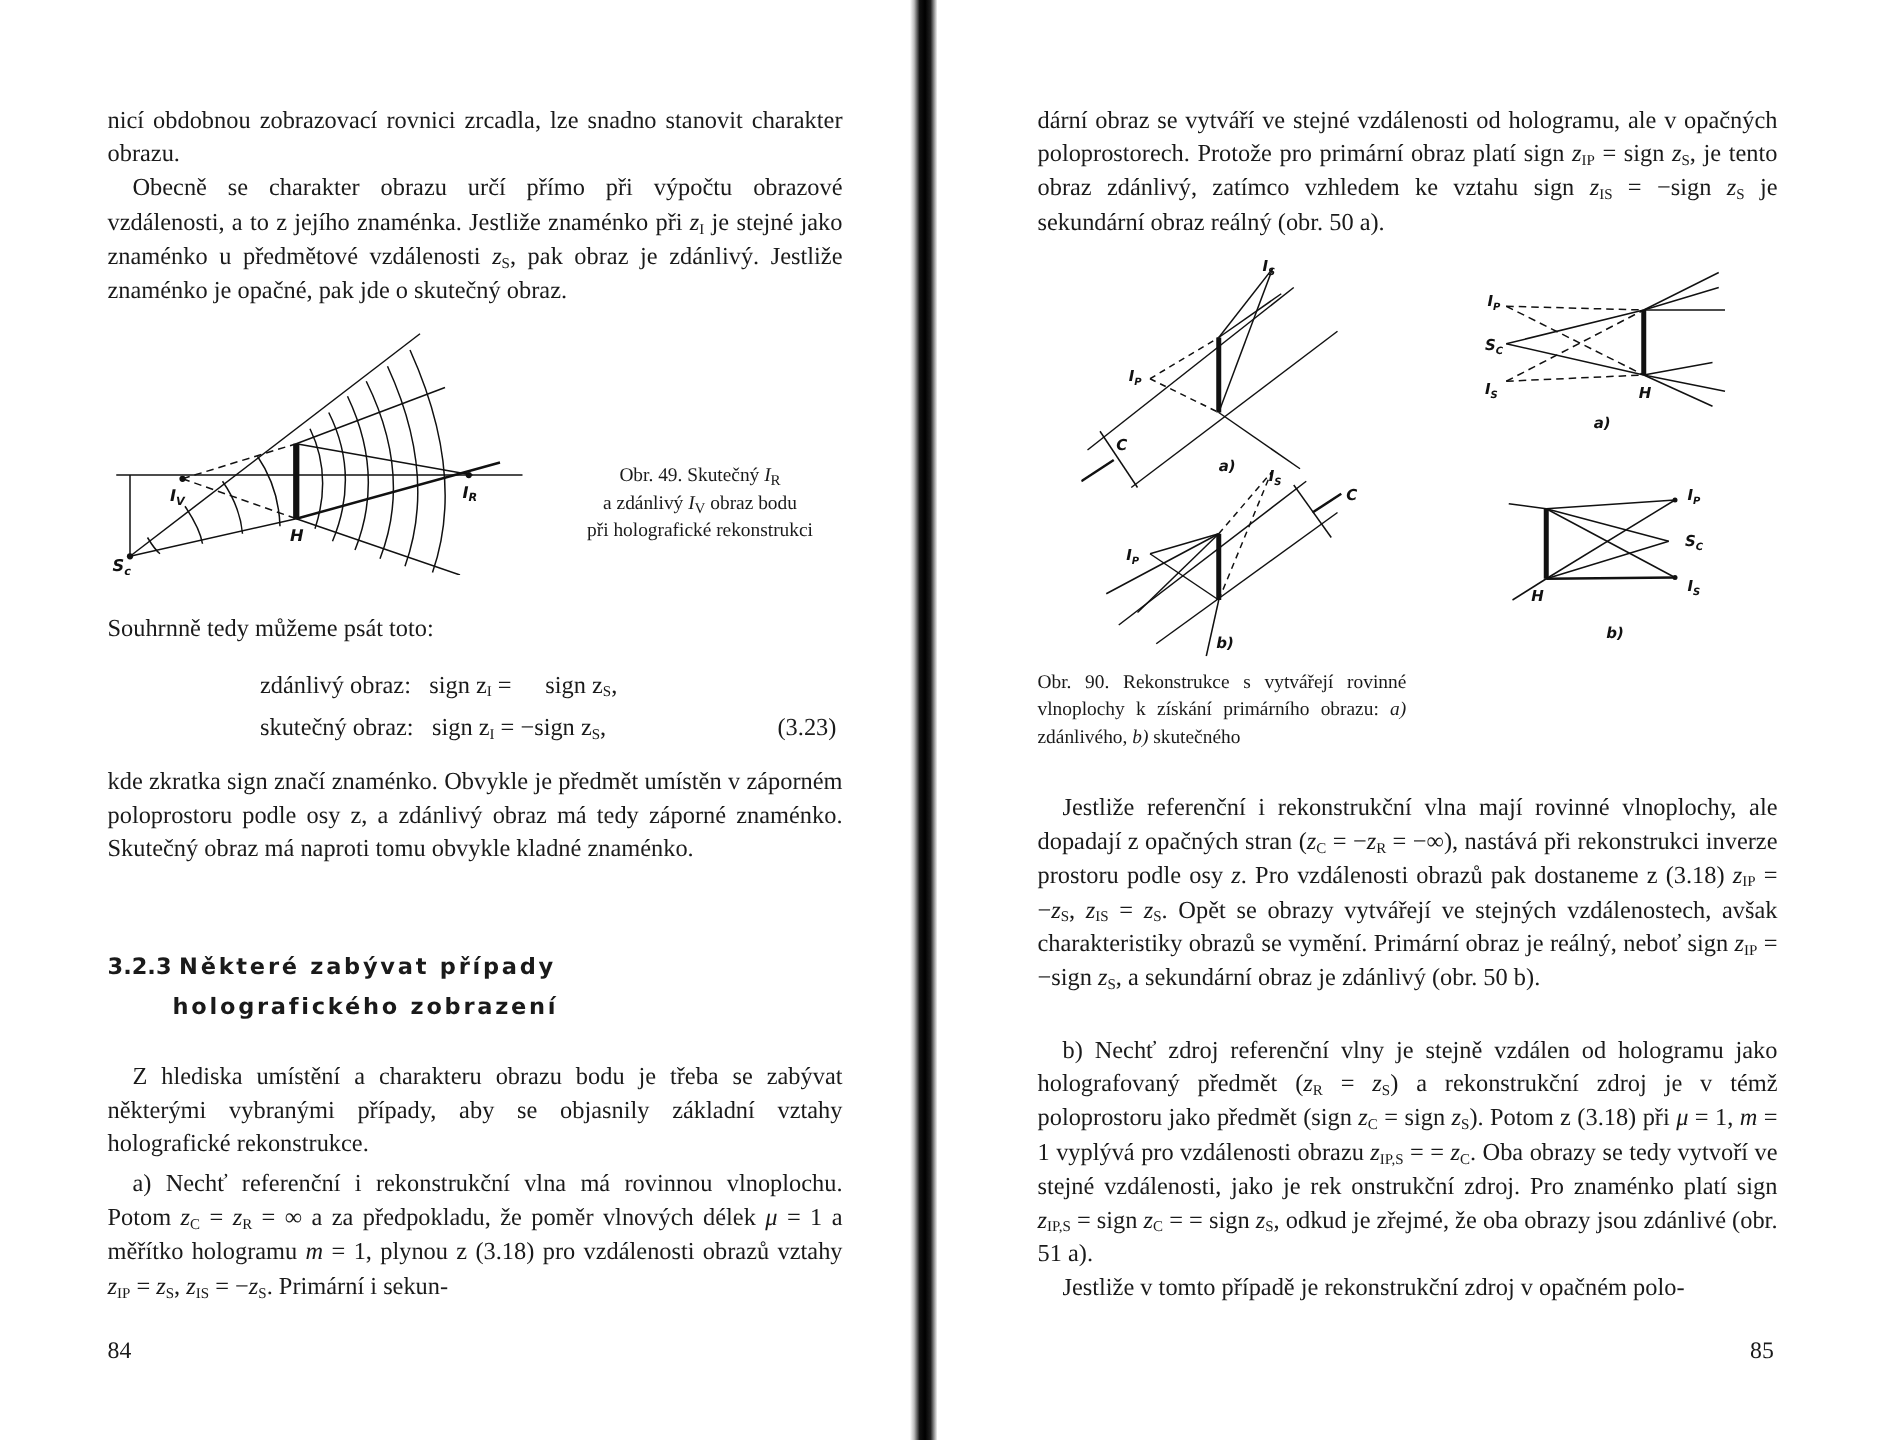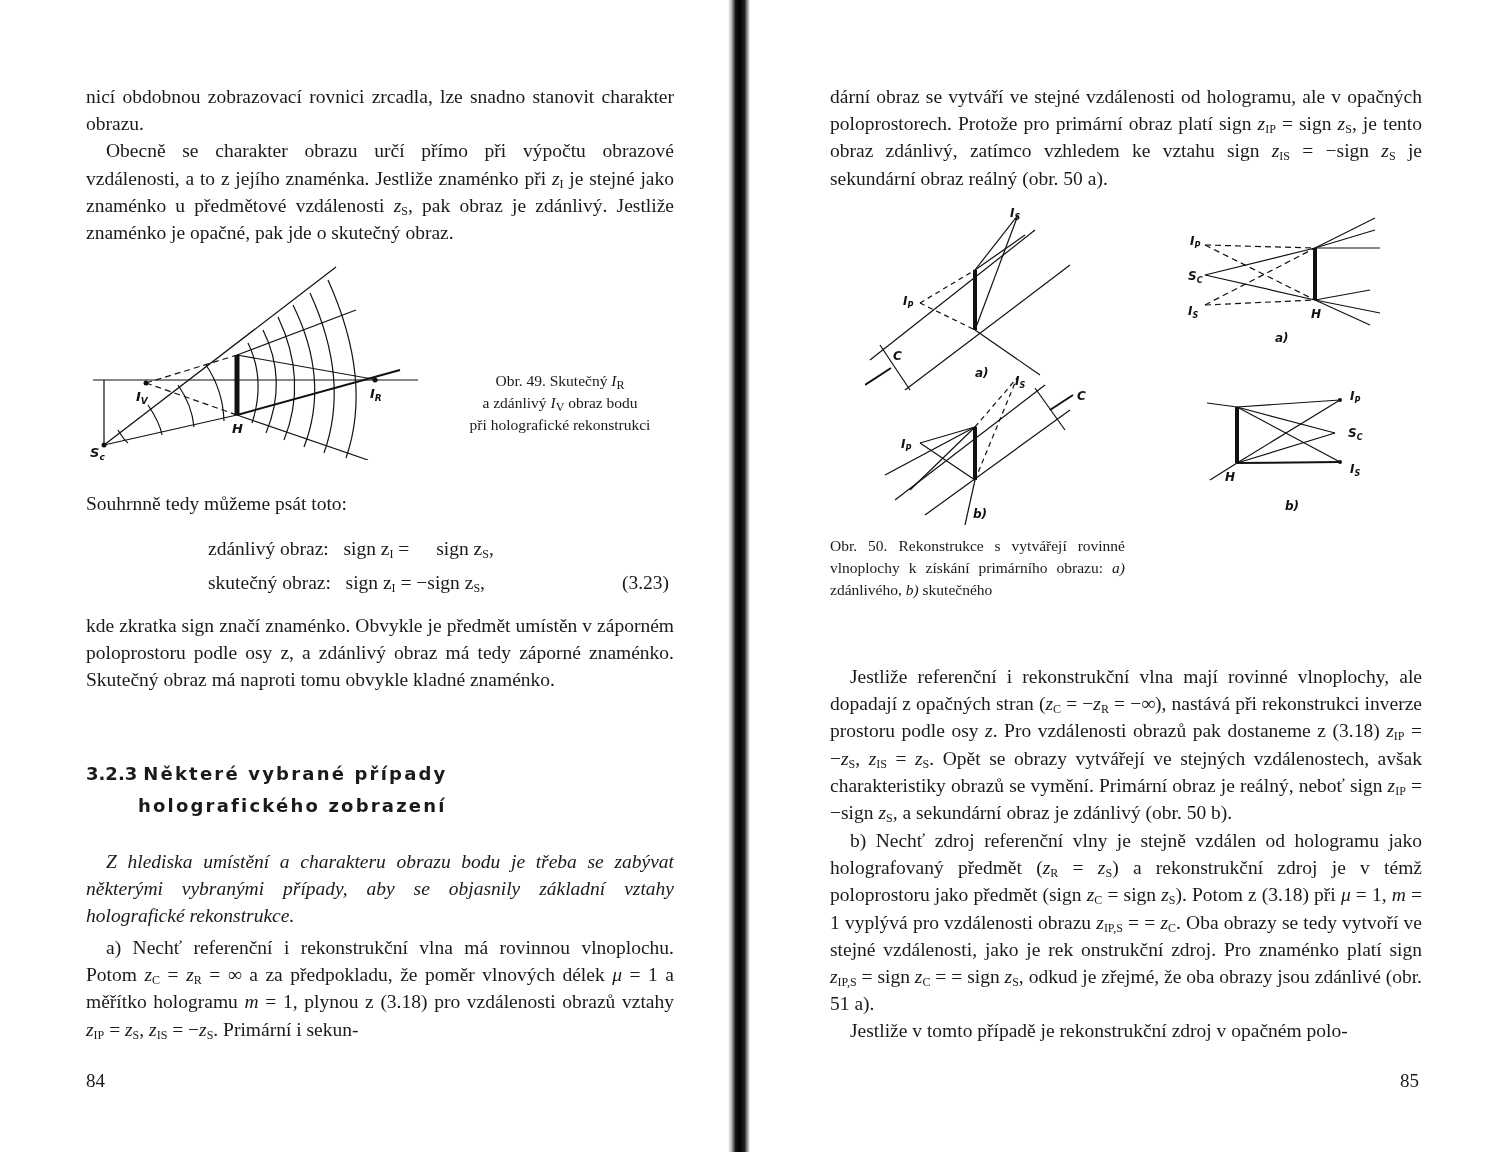--- a/index.html
+++ b/index.html
@@ -96,25 +96,25 @@
       <span>sign z</span><sub>I</sub>
       <span>=</span>
       <span>−sign z</span><sub>S</sub><span>,</span>
     </div>
     <div class="eq" style="left:622px; top:567px;">(3.23)</div>
   </div>
 
   <div class="txt" style="left:86px; top:612px; width:588px;">kde zkratka sign značí znaménko. Obvykle je předmět umístěn v záporném poloprostoru podle osy z, a zdánlivý obraz má tedy záporné znaménko. Skutečný obraz má naproti tomu obvykle kladné znaménko.</div>
 
   <div class="heading" style="left:86px; top:758px;">
-    <div><span class="num">3.2.3</span><span>Některé vybrané případy</span></div>
+    <div><span class="num">3.2.3</span><span>Některé zabývat případy</span></div>
     <div style="padding-left:52px;">holografického zobrazení</div>
   </div>
 
-  <div class="txt" style="left:86px; top:848px; width:588px;font-style:italic;">
+  <div class="txt" style="left:86px; top:848px; width:588px;">
     <p class="ind">Z hlediska umístění a charakteru obrazu bodu je třeba se zabývat některými vybranými případy, aby se objasnily základní vztahy holografické rekonstrukce.</p>
   </div>
 
   <div class="txt" style="left:86px; top:934px; width:588px;">
     <p class="ind"><span>a) Nechť referenční i rekonstrukční vlna má rovinnou vlnoplochu. Potom </span><span class="it">z</span><sub>C</sub><span> = </span><span class="it">z</span><sub>R</sub><span> = ∞ a za předpokladu, že poměr vlnových délek </span><span class="it">μ</span><span> = 1 a měřítko hologramu </span><span class="it">m</span><span> = 1, plynou z (3.18) pro vzdálenosti obrazů vztahy </span><span class="it">z</span><sub>IP</sub><span> = </span><span class="it">z</span><sub>S</sub><span>, </span><span class="it">z</span><sub>IS</sub><span> = −</span><span class="it">z</span><sub>S</sub><span>. Primární i sekun-</span></p>
   </div>
 
   <div class="pnum" style="left:86px; top:1070px;">84</div>
 </div>
 
@@ -203,25 +203,25 @@
       <text x="90" y="127" font-size="12">a)</text>
       <text x="165" y="185" font-size="12"><tspan>I</tspan><tspan font-size="8" dy="3">P</tspan></text>
       <text x="163" y="222" font-size="12"><tspan>S</tspan><tspan font-size="8" dy="3">C</tspan></text>
       <text x="165" y="258" font-size="12"><tspan>I</tspan><tspan font-size="8" dy="3">S</tspan></text>
       <text x="40" y="266" font-size="12">H</text>
       <text x="100" y="295" font-size="12">b)</text>
     </g>
   </svg>
 
   <div class="caption" style="left:85px; top:535px; width:295px; text-align:justify;">
-    <span class="obr">Obr. 50.</span><span> Rekonstrukce s vytvářejí rovinné vlnoplochy k získání primárního obrazu: </span><span class="it">a)</span><span> zdánlivého, </span><span class="it">b)</span><span> skutečného</span>
-  </div>
-
-
-  <div class="txt" style="left:85px; top:633px; width:592px;margin-top:30px;">
+    <span class="obr">Obr. 90.</span><span> Rekonstrukce s vytvářejí rovinné vlnoplochy k získání primárního obrazu: </span><span class="it">a)</span><span> zdánlivého, </span><span class="it">b)</span><span> skutečného</span>
+  </div>
+
+
+  <div class="txt" style="left:85px; top:633px; width:592px;">
     <p class="ind"><span>Jestliže referenční i rekonstrukční vlna mají rovinné vlnoplochy, ale dopadají z opačných stran (</span><span class="it">z</span><sub>C</sub><span> = −</span><span class="it">z</span><sub>R</sub><span> = −∞), nastává při rekonstrukci inverze prostoru podle osy </span><span class="it">z</span><span>. Pro vzdálenosti obrazů pak dostaneme z (3.18) </span><span class="it">z</span><sub>IP</sub><span> = −</span><span class="it">z</span><sub>S</sub><span>, </span><span class="it">z</span><sub>IS</sub><span> = </span><span class="it">z</span><sub>S</sub><span>. Opět se obrazy vytvářejí ve stejných vzdálenostech, avšak charakteristiky obrazů se vymění. Primární obraz je reálný, neboť sign </span><span class="it">z</span><sub>IP</sub><span> = −sign </span><span class="it">z</span><sub>S</sub><span>, a sekundární obraz je zdánlivý (obr. 50 b).</span></p>
   </div>
 
   <div class="txt" style="left:85px; top:827px; width:592px;">
     <p class="ind"><span>b) Nechť zdroj referenční vlny je stejně vzdálen od hologramu jako holografovaný předmět (</span><span class="it">z</span><sub>R</sub><span> = </span><span class="it">z</span><sub>S</sub><span>) a rekonstrukční zdroj je v témž poloprostoru jako předmět (sign </span><span class="it">z</span><sub>C</sub><span> = sign </span><span class="it">z</span><sub>S</sub><span>). Potom z (3.18) při </span><span class="it">μ</span><span> = 1, </span><span class="it">m</span><span> = 1 vyplývá pro vzdálenosti obrazu </span><span class="it">z</span><sub>IP,S</sub><span> = = </span><span class="it">z</span><sub>C</sub><span>. Oba obrazy se tedy vytvoří ve stejné vzdálenosti, jako je rek onstrukční zdroj. Pro znaménko platí sign </span><span class="it">z</span><sub>IP,S</sub><span> = sign </span><span class="it">z</span><sub>C</sub><span> = = sign </span><span class="it">z</span><sub>S</sub><span>, odkud je zřejmé, že oba obrazy jsou zdánlivé (obr. 51 a).</span></p>
     <p class="ind">Jestliže v tomto případě je rekonstrukční zdroj v opačném polo-</p>
   </div>
 
   <div class="pnum" style="left:655px; top:1070px;text-align:right;">85</div>
 </div>

